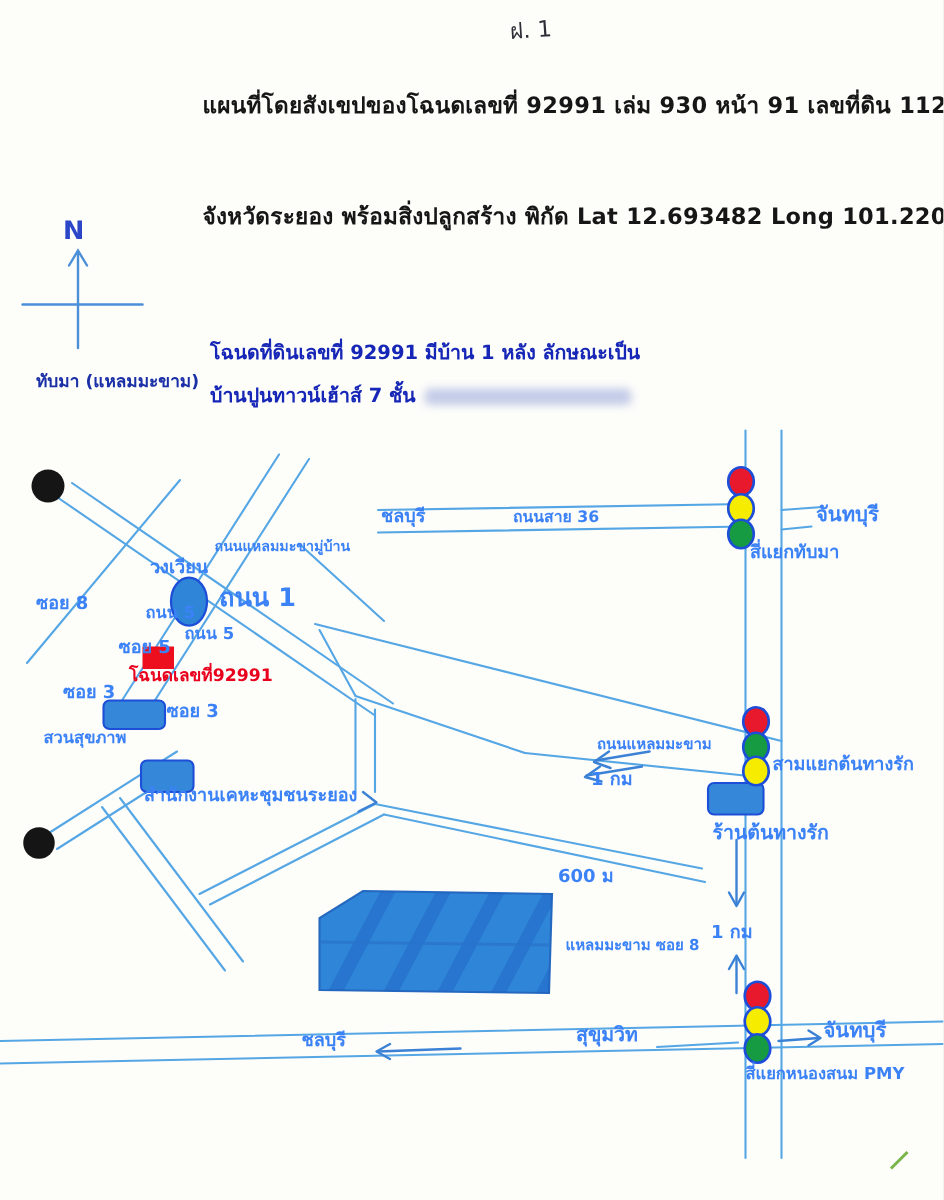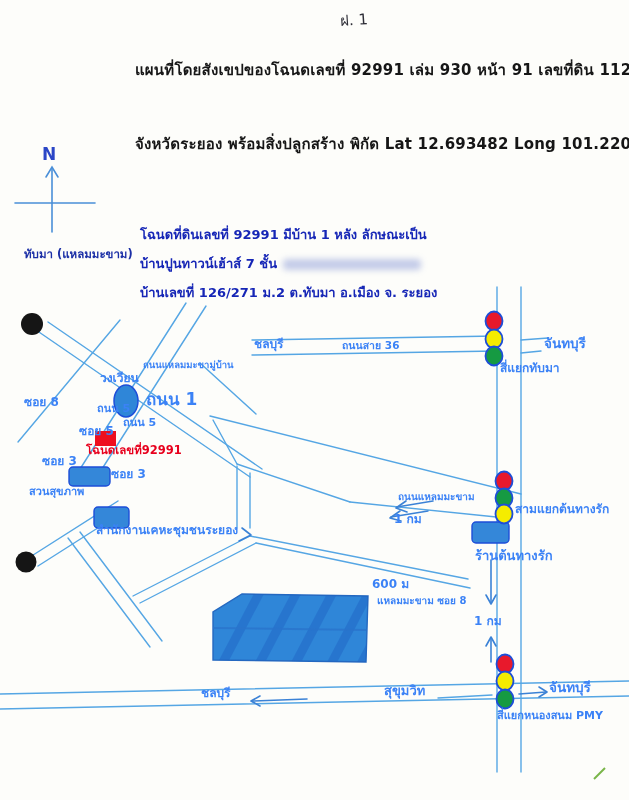--- a/index.html
+++ b/index.html
@@ -144,21 +144,20 @@
   <div class="corner">ฝ. 1</div>
 
   <div class="hline" style="top:58px">แผนที่โดยสังเขปของโฉนดเลขที่  92991  เล่ม 930   หน้า 91  เลขที่ดิน  1126</div>
   <div class="hline" style="top:132px">จังหวัดระยอง  พร้อมสิ่งปลูกสร้าง  พิกัด    Lat  12.693482 Long   101.220767</div>
 
   <div class="n-label">N</div>
   <div class="lbl origin">ทับมา (แหลมมะขาม)</div>
 
   <div class="dline" style="top:224px">โฉนดที่ดินเลขที่ 92991  มีบ้าน 1 หลัง ลักษณะเป็น</div>
   <div class="dline" style="top:253px"><span>บ้านปูนทาวน์เฮ้าส์ 7 ชั้น</span><span class="smudge"></span></div>
-  <div class="dline" style="top:282px">บ้านเลขที่ 126/271 ม.2 ต.ทับมา อ.เมือง จ. ระยอง</div>
 
   <div class="lbl" style="left:143px;top:360px;font-size:9.5px">ถนนแหลมมะขามู่บ้าน</div>
   <div class="lbl" style="left:100px;top:372px;font-size:12px">วงเวียน</div>
   <div class="lbl" style="left:146px;top:390px;font-size:17px">ถนน 1</div>
   <div class="lbl" style="left:24px;top:396px;font-size:12px">ซอย 8</div>
   <div class="lbl" style="left:97px;top:403px;font-size:11px">ถนน 5</div>
   <div class="lbl" style="left:123px;top:417px;font-size:11px">ถนน 5</div>
   <div class="lbl" style="left:79px;top:425px;font-size:12px">ซอย 5</div>
   <div class="lbl red" style="left:86px;top:444px;font-size:11.5px">โฉนดเลขที่92991</div>
   <div class="lbl" style="left:42px;top:455px;font-size:12px">ซอย 3</div>
@@ -167,20 +166,20 @@
   <div class="lbl" style="left:96px;top:524px;font-size:12px">สำนักงานเคหะชุมชนระยอง</div>
   <div class="lbl" style="left:254px;top:338px;font-size:12px">ชลบุรี</div>
   <div class="lbl" style="left:342px;top:340px;font-size:10.5px">ถนนสาย 36</div>
   <div class="lbl" style="left:544px;top:336px;font-size:13.5px">จันทบุรี</div>
   <div class="lbl" style="left:500px;top:362px;font-size:12px">สี่แยกทับมา</div>
   <div class="lbl" style="left:398px;top:491px;font-size:10px">ถนนแหลมมะขาม</div>
   <div class="lbl" style="left:394px;top:513px;font-size:12px">1 กม</div>
   <div class="lbl" style="left:515px;top:503px;font-size:12px">สามแยกต้นทางรัก</div>
   <div class="lbl" style="left:475px;top:549px;font-size:13px">ร้านต้นทางรัก</div>
   <div class="lbl" style="left:372px;top:578px;font-size:12px">600 ม</div>
-  <div class="lbl" style="left:377px;top:595px;font-size:10px">แหลมมะขาม ซอย 8</div>
+  <div class="lbl" style="left:377px;top:625px;font-size:10px">แหลมมะขาม ซอย 8</div>
   <div class="lbl" style="left:474px;top:615px;font-size:12px">1 กม</div>
   <div class="lbl" style="left:201px;top:687px;font-size:12px">ชลบุรี</div>
   <div class="lbl" style="left:384px;top:684px;font-size:13px">สุขุมวิท</div>
   <div class="lbl" style="left:549px;top:680px;font-size:13.5px">จันทบุรี</div>
   <div class="lbl" style="left:497px;top:710px;font-size:11px">สี่แยกหนองสนม PMY</div>
 
 </div>
 
 </body></html>

